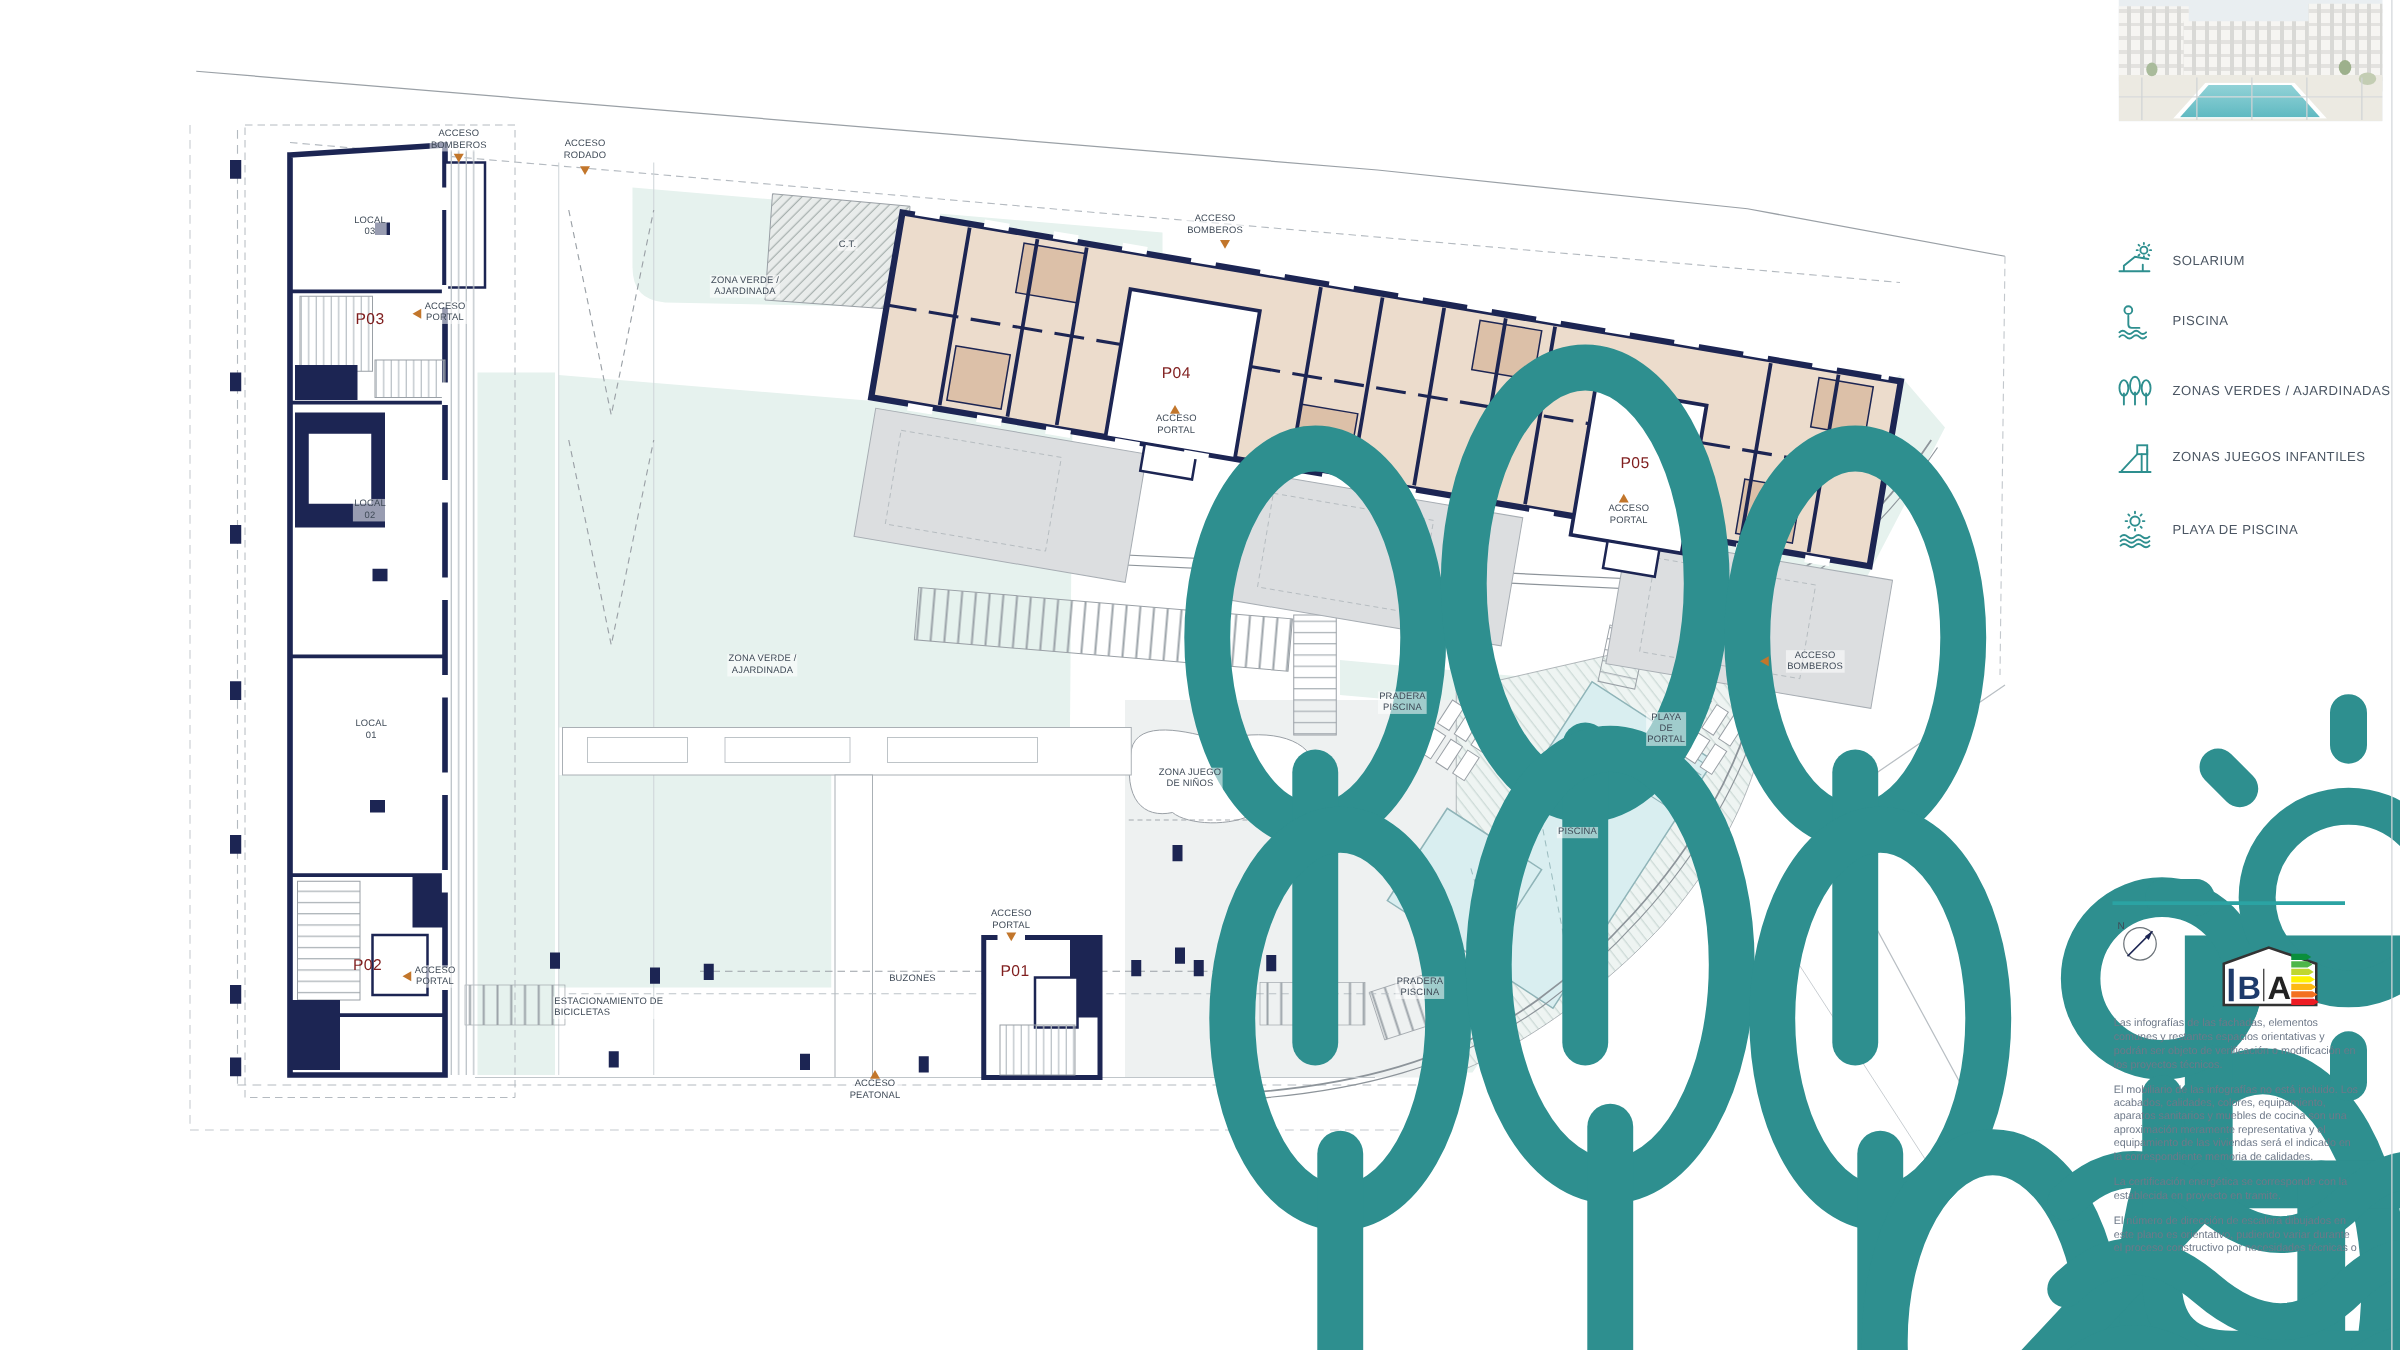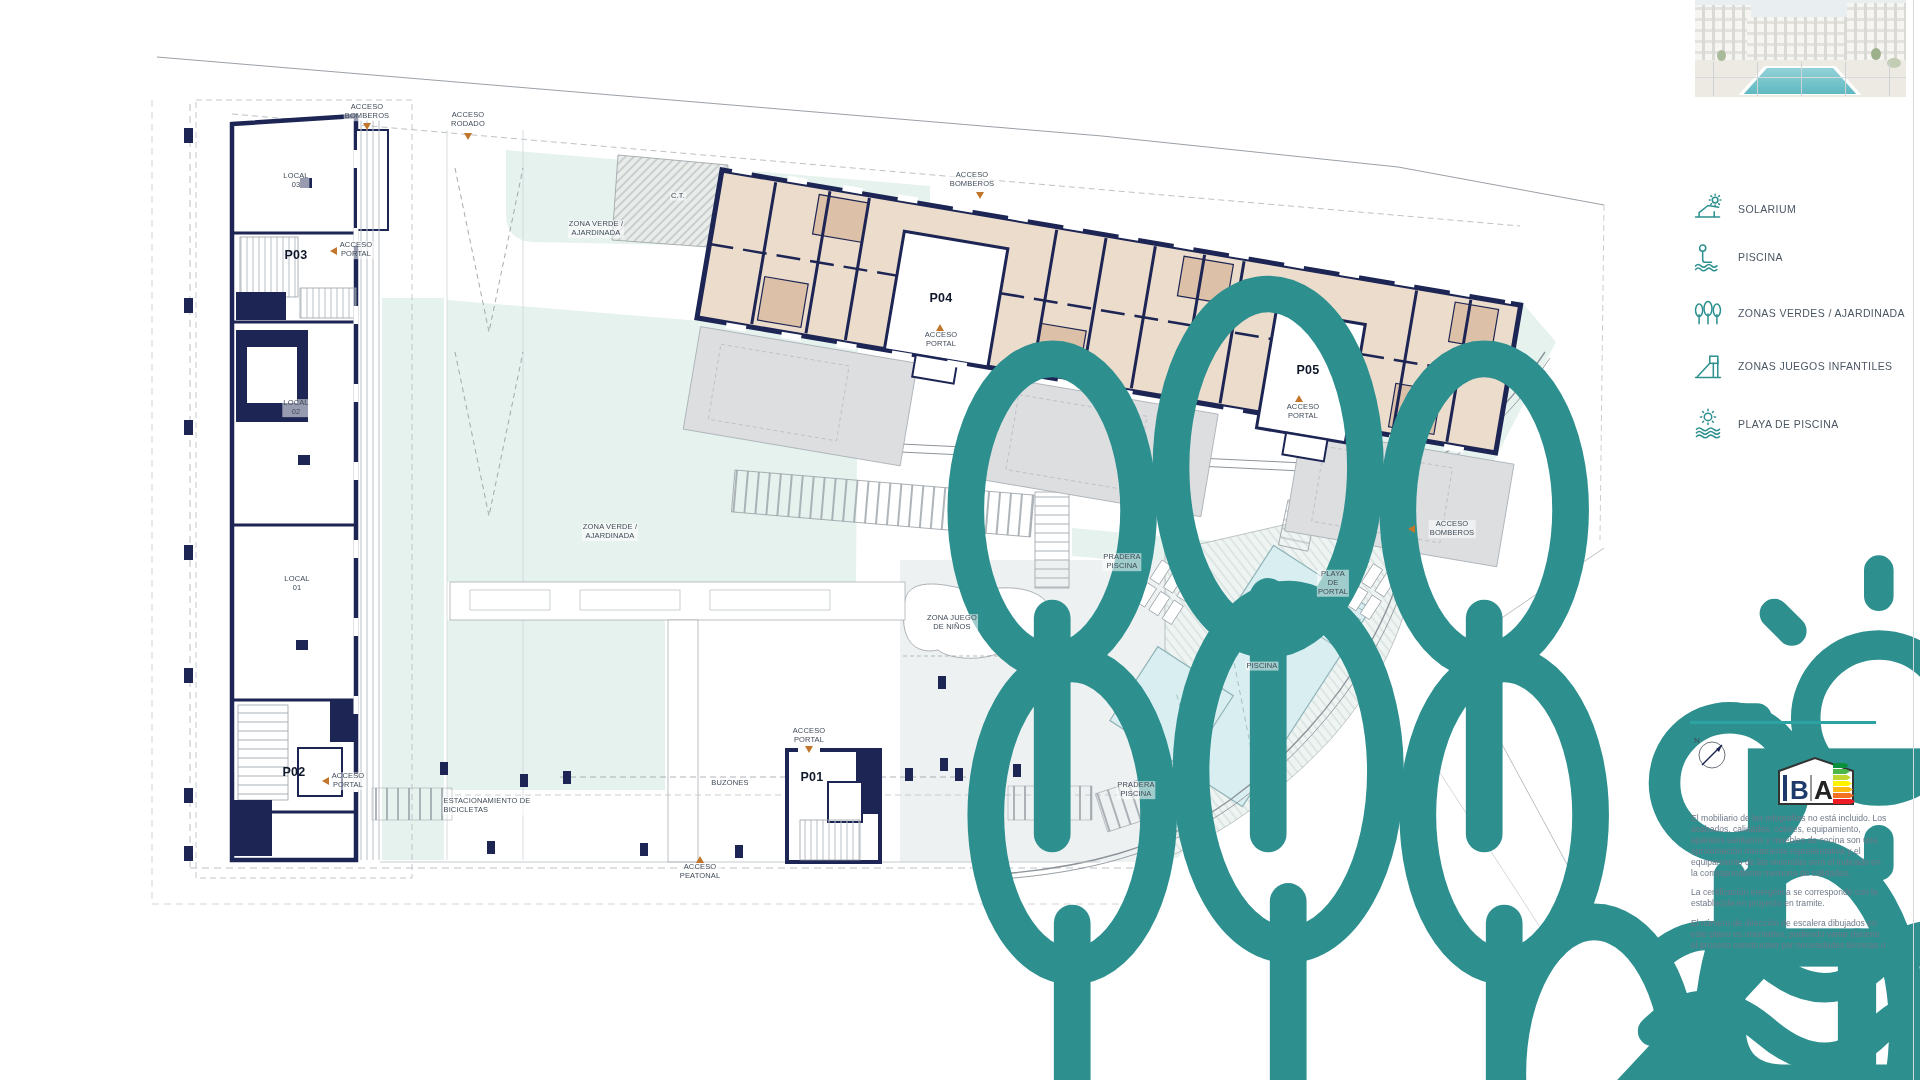--- a/index.html
+++ b/index.html
@@ -3,22 +3,22 @@
 <meta charset="utf-8">
 <style>
   html,body{margin:0;padding:0;background:#fff;}
   body{width:1920px;height:1080px;position:relative;overflow:hidden;
        font-family:"Liberation Sans","DejaVu Sans",sans-serif;color:#3f4a57;}
   .abs{position:absolute;}
   
   .plabel{position:absolute;transform:translate(-50%,-50%);font-size:7.5px;line-height:1.18;
           letter-spacing:.15px;text-align:center;white-space:pre-line;color:#3f4a57;
           background:rgba(255,255,255,.55);padding:0 1px;pointer-events:none;}
-  .portal{position:absolute;transform:translate(-50%,-50%);font-size:12.5px;font-weight:bold;
-          color:#0f172a;background:transparent;letter-spacing:.3px;}
+  .portal{position:absolute;transform:translate(-50%,-50%);font-size:12.5px;font-weight:normal;
+          color:#7f1d1d;background:transparent;letter-spacing:.3px;}
   .tri{position:absolute;width:0;height:0;}
   .tri-down{border-left:4px solid transparent;border-right:4px solid transparent;border-top:7px solid #c2762b;}
   .tri-up{border-left:4px solid transparent;border-right:4px solid transparent;border-bottom:7px solid #c2762b;}
   .tri-left{border-top:4px solid transparent;border-bottom:4px solid transparent;border-right:7px solid #c2762b;}
   
   .legend-row{position:absolute;left:1692px;display:flex;align-items:center;gap:14px;}
   .legend-row .licon{width:32px;height:32px;flex:0 0 32px;}
   .legend-row .ltext{font-size:10.5px;letter-spacing:.4px;color:#4b5663;}
   .divider{position:absolute;left:1690px;top:721px;width:186px;height:3px;background:#2ba3a3;}
   .disclaimer{position:absolute;left:1691px;top:813px;width:197px;}
@@ -402,21 +402,21 @@
 <div class="legend-row" style="top:241px">
   <svg class="licon" viewBox="0 0 36 36">
       <use href="#sym-swimmer"></use>
     </svg>
   <span class="ltext">PISCINA</span>
 </div>
 <div class="legend-row" style="top:297px">
   <svg class="licon" viewBox="0 0 36 36">
       <use href="#sym-trees"></use>
     </svg>
-  <span class="ltext">ZONAS VERDES / AJARDINADA</span>
+  <span class="ltext">ZONAS VERDES / AJARDINADAS</span>
 </div>
 <div class="legend-row" style="top:350px">
   <svg class="licon" viewBox="0 0 36 36">
       <use href="#sym-slide"></use>
     </svg>
   <span class="ltext">ZONAS JUEGOS INFANTILES</span>
 </div>
 <div class="legend-row" style="top:408px">
   <svg class="licon" viewBox="0 0 36 36">
       <use href="#sym-sunwaves"></use>
@@ -444,18 +444,19 @@
     <polygon points="58,14 71,14 75,16.5 71,19 58,19" fill="#4cb648"></polygon>
     <polygon points="58,20 72,20 76,22.5 72,25 58,25" fill="#bfd730"></polygon>
     <polygon points="58,26 73,26 77,28.5 73,31 58,31" fill="#fff200"></polygon>
     <polygon points="58,32 74,32 78,34.5 74,37 58,37" fill="#fdb913"></polygon>
     <polygon points="58,38 75,38 79,40.5 75,43 58,43" fill="#f37021"></polygon>
     <polygon points="58,44 76,44 80,46.5 76,49 58,49" fill="#ed1c24"></polygon>
   </g>
 </svg>
 
 <div class="disclaimer">
+  <p>Las infografías de las fachadas, elementos comunes y restantes espacios orientativas y podrán ser objeto de verificación o modificación en los proyectos técnicos.</p>
   <p>El mobiliario de las infografías no está incluido. Los acabados, calidades, colores, equipamiento, aparatos sanitarios y muebles de cocina son una aproximación meramente representativa y el equipamiento de las viviendas será el indicado en la correspondiente memoria de calidades.</p>
   <p>La certificación energética se corresponde con la establecida en proyecto en tramite.</p>
   <p>El número de dirección de escalera dibujados en este plano es orientativo, pudiendo variar durante el proceso constructivo por necesidades técnicas o</p>
 </div>
 
 <div class="sheet-border"></div>
 
 </body></html>

